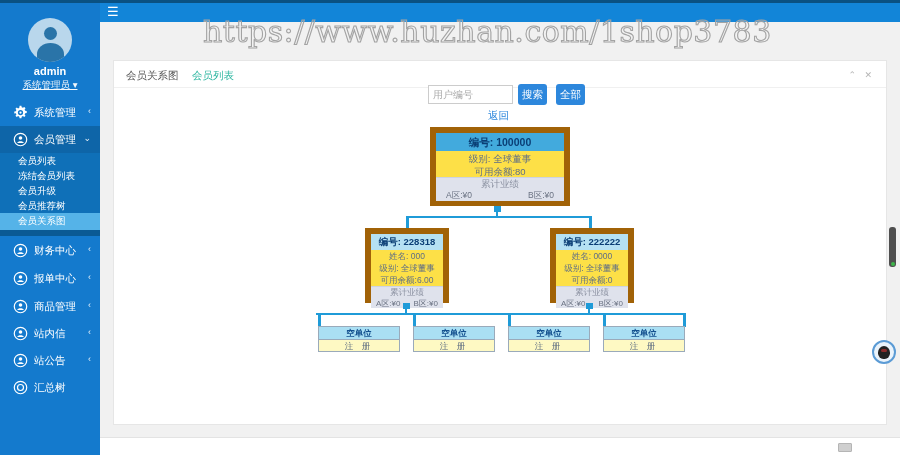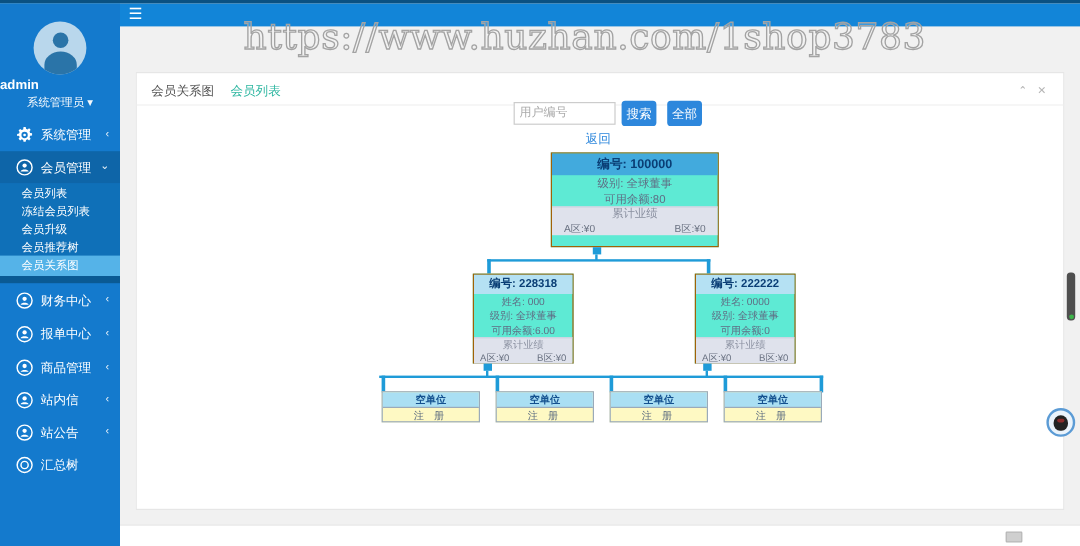--- a/index.html
+++ b/index.html
@@ -11,22 +11,22 @@
   .topstrip { position:absolute; left:0; top:0; width:900px; height:3px; background:#0a5182; }
   .appbar { position:absolute; left:0; top:3px; width:900px; height:19px; background:#1285d8; }
   .appbar .hamburger { position:absolute; left:107px; top:1px; color:#fff; font-size:13px; cursor:pointer; }
   .appbar .title { position:absolute; left:100px; right:0; top:2px; text-align:center; color:#fff; font-size:12.5px; font-weight:bold; letter-spacing:1px; }
 
   
   .sidebar { position:absolute; left:0; top:3px; width:100px; height:452px; background:#147acd; color:#fff; }
   .avatar { position:absolute; left:28px; top:15px; width:44px; height:44px; border-radius:50%; background:#b9d7ec; overflow:hidden; }
   .avatar .head { position:absolute; left:16px; top:9px; width:13px; height:13px; border-radius:50%; background:#2a74a8; }
   .avatar .shoulders { position:absolute; left:9px; top:25px; width:27px; height:22px; border-radius:50% 50% 0 0; background:#2a74a8; }
-  .uname { position:absolute; left:0; top:62px; width:100px; text-align:left; font-size:11px; font-weight:bold; }
-  .urole { position:absolute; left:0; top:76px; width:100px; text-align:center; font-size:9.5px; opacity:.95; cursor:pointer; }
+  .uname { position:absolute; left:0; top:62px; width:100px; text-align:center; font-size:11px; font-weight:bold; }
+  .urole { position:absolute; left:0; top:76px; width:100px; text-align:center; font-size:9.5px; opacity:.95; cursor:pointer;text-decoration:underline; }
 
   .menu-item { position:absolute; left:0; width:100px; height:27px; font-size:10.5px; cursor:pointer; }
   .menu-item .lbl { position:absolute; left:34px; top:7px; }
   .menu-item .chev { position:absolute; right:9px; top:7px; font-size:9px; opacity:.9; }
   .menu-item .micon { position:absolute; left:13px; top:6px; width:15px; height:15px; }
   .grp { background:#0e65a8; }
   .subwrap { position:absolute; left:0; top:150px; width:100px; height:82px; background:#0f70b8; }
   .sub-item { position:absolute; left:0; width:100px; height:15px; font-size:9.5px; cursor:pointer; }
   .sub-item span { position:absolute; left:18px; top:2px; }
   .sub-item.active { height:17px; background:#55b3e8; }
@@ -56,21 +56,21 @@
 
   
   .s-input { position:absolute; left:428px; top:85px; width:85px; height:19px; border:1px solid #ccc; font-size:10px; padding:0 4px; color:#555; }
   .s-input::placeholder { color:#aaa; }
   .btn { position:absolute; top:84px; height:21px; background:#2d87dc; color:#fff; border:none; border-radius:3px; font-size:10.5px; padding:0 4px; cursor:pointer; }
   .btn-search { left:518px; }
   .btn-all { left:556px; }
   .back-link { position:absolute; left:488px; top:109px; font-size:10.5px; color:#2d87dc; cursor:pointer; }
 
   
-  .node { position:absolute; background:#5eead4; border:1px solid #a16207;margin-left:29px; }
+  .node { position:absolute; background:#fde047; border:6px solid #a16207; }
   .node .nh { font-weight:bold; color:#0a3e75; text-align:center; }
   .node .nr { text-align:center; color:#5f6e85; }
   .node .nf { background:#dfe2ec; border-top:1px solid #cdd3e0; }
   .node .nft { text-align:center; color:#8a90a0; }
   .node .nzones { display:flex; justify-content:space-between; color:#6a7282; }
 
   .root-node { left:430px; top:127px; width:140px; height:79px; }
   .root-node .nh { height:18px; line-height:18px; font-size:10.5px; background:#42aadd; }
   .root-node .nr { height:13px; line-height:13px; font-size:9.5px; padding-top:1px; }
   .root-node .nf { height:24px; }

